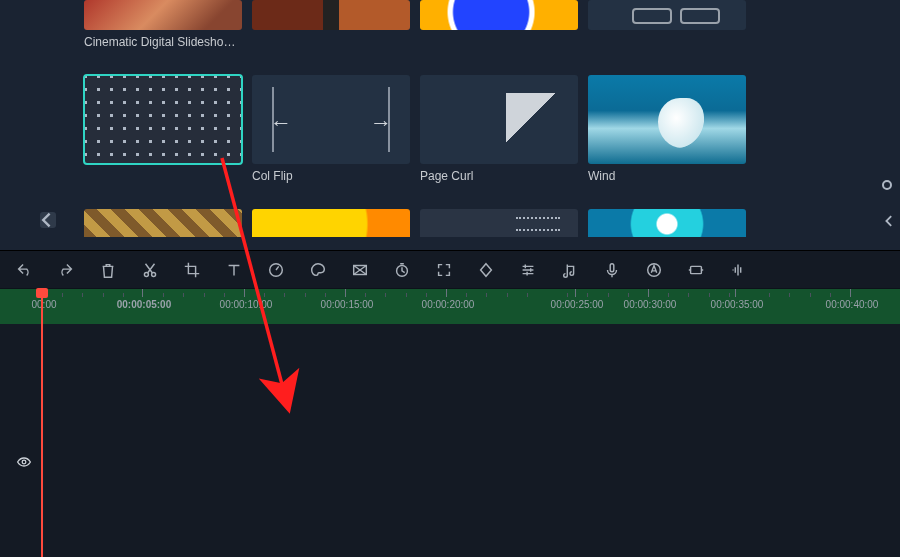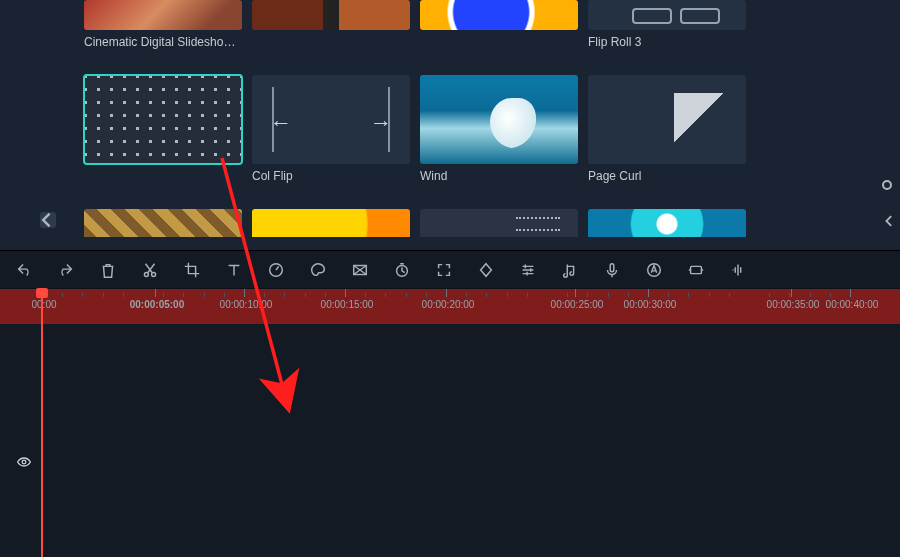--- a/index.html
+++ b/index.html
@@ -93,21 +93,21 @@
     background:#141a24;
     display:flex; align-items:center; gap:22px;
     padding:0 14px;
   }
   .tbicon { width:20px;height:20px;color:#aab1ba;cursor:pointer;display:flex;align-items:center;justify-content:center;}
   .tbicon svg{width:18px;height:18px;stroke:#aab1ba;fill:none;stroke-width:1.6;}
 
   
   .ruler {
     position:absolute; left:0; top:288px; width:900px; height:36px;
-    background:#7f1d1d;
+    background:#14532d;
     border-top:1px solid #0d121a;
   }
   .rmark{position:absolute;top:0;width:1px;color:#9aa2ab;font-size:10px;}
   .rmark .tick{display:block;width:1px;height:8px;background:#6b7480;margin:0 auto;}
   .rmark .lab{position:absolute;top:10px;left:-30px;width:64px;text-align:center;}
   .rminor{position:absolute;top:4px;width:1px;height:4px;background:#4a525e;}
 
   
   .timeline {
     position:absolute; left:0; top:324px; width:900px; height:233px;
@@ -139,42 +139,41 @@
       <div class="tlabel">Cinematic Digital Slideshow ...</div>
     </div>
     <div class="titem">
       <div class="tthumb thumb-erase"></div>
     </div>
     <div class="titem">
       <div class="tthumb thumb-linear19"></div>
     </div>
     <div class="titem">
       <div class="tthumb thumb-fliproll"></div>
-      <div class="tlabel">Flip Roll 3</div>
     </div>
   </div>
 
   <div class="row row2">
     <div class="titem selected">
       <div class="tthumb thumb-dissolve"></div>
     </div>
     <div class="titem">
       <div class="tthumb thumb-colsplit">
         <span class="ar al">←</span>
           <span class="ar arr">→</span>
       </div>
       <div class="tlabel">Col Flip</div>
     </div>
     <div class="titem">
+      <div class="tthumb thumb-pagecurl"></div>
+      <div class="tlabel">Page Curl</div>
+    </div>
+    <div class="titem">
       <div class="tthumb thumb-wind"></div>
       <div class="tlabel">Wind</div>
-    </div>
-    <div class="titem">
-      <div class="tthumb thumb-pagecurl"></div>
-      <div class="tlabel">Page Curl</div>
     </div>
   </div>
 
   <div class="row row3">
     <div class="titem">
         <div class="tthumb thumb-r3a"></div>
       </div>
     <div class="titem">
         <div class="tthumb thumb-r3b"></div>
       </div>
@@ -302,21 +301,21 @@
 
 <div class="ruler">
     <div class="rmark" style="left: 42px;">
       <span class="tick"></span>
       <span class="lab">00:00</span>
     </div>
     <div class="rminor" style="left: 62.2px;"></div>
     <div class="rminor" style="left: 82.4px;"></div>
     <div class="rminor" style="left: 102.6px;"></div>
     <div class="rminor" style="left: 122.8px;"></div>
-    <div class="rmark" style="left: 155px; font-weight: bold;">
+    <div class="rmark" style="left: 142px; font-weight: bold;">
       <span class="tick"></span>
       <span class="lab">00:00:05:00</span>
     </div>
     <div class="rminor" style="left: 163.2px;"></div>
     <div class="rminor" style="left: 183.4px;"></div>
     <div class="rminor" style="left: 203.6px;"></div>
     <div class="rminor" style="left: 223.8px;"></div>
     <div class="rmark" style="left: 244px;">
       <span class="tick"></span>
       <span class="lab">00:00:10:00</span>
@@ -350,21 +349,21 @@
     <div class="rminor" style="left: 607.6px;"></div>
     <div class="rminor" style="left: 627.8px;"></div>
     <div class="rmark" style="left: 648px;">
       <span class="tick"></span>
       <span class="lab">00:00:30:00</span>
     </div>
     <div class="rminor" style="left: 668.2px;"></div>
     <div class="rminor" style="left: 688.4px;"></div>
     <div class="rminor" style="left: 708.6px;"></div>
     <div class="rminor" style="left: 728.8px;"></div>
-    <div class="rmark" style="left: 791px;">
+    <div class="rmark" style="left: 735px;">
       <span class="tick"></span>
       <span class="lab">00:00:35:00</span>
     </div>
     <div class="rminor" style="left: 769.2px;"></div>
     <div class="rminor" style="left: 789.4px;"></div>
     <div class="rminor" style="left: 809.6px;"></div>
     <div class="rminor" style="left: 829.8px;"></div>
     <div class="rmark" style="left: 850px;">
       <span class="tick"></span>
       <span class="lab">00:00:40:00</span>

